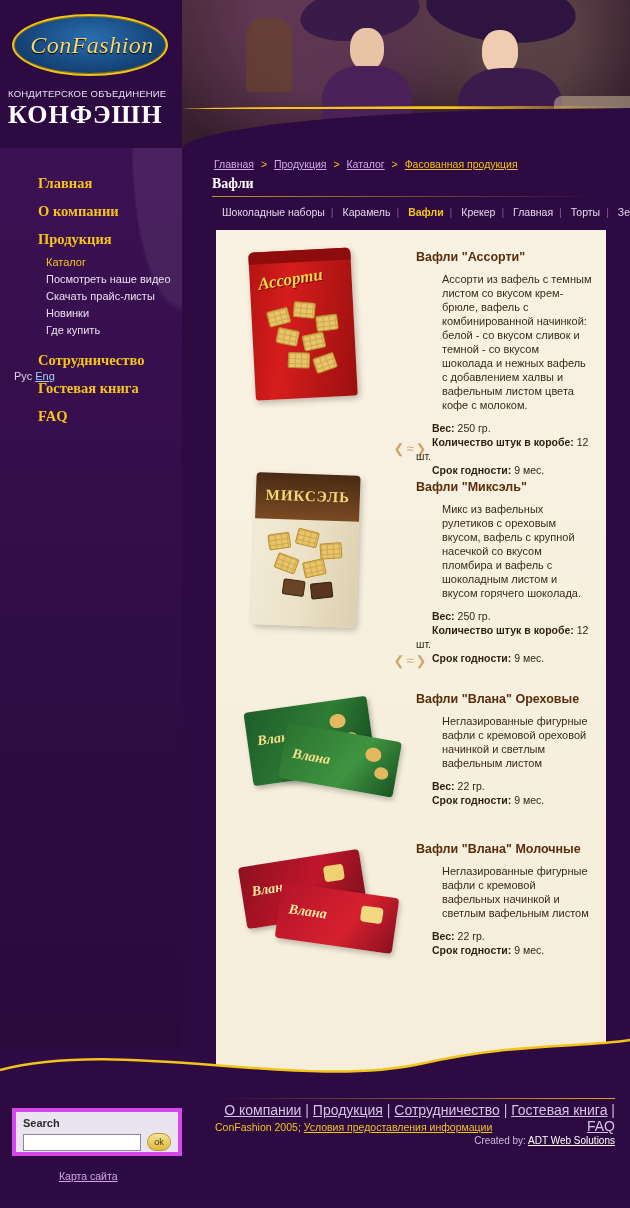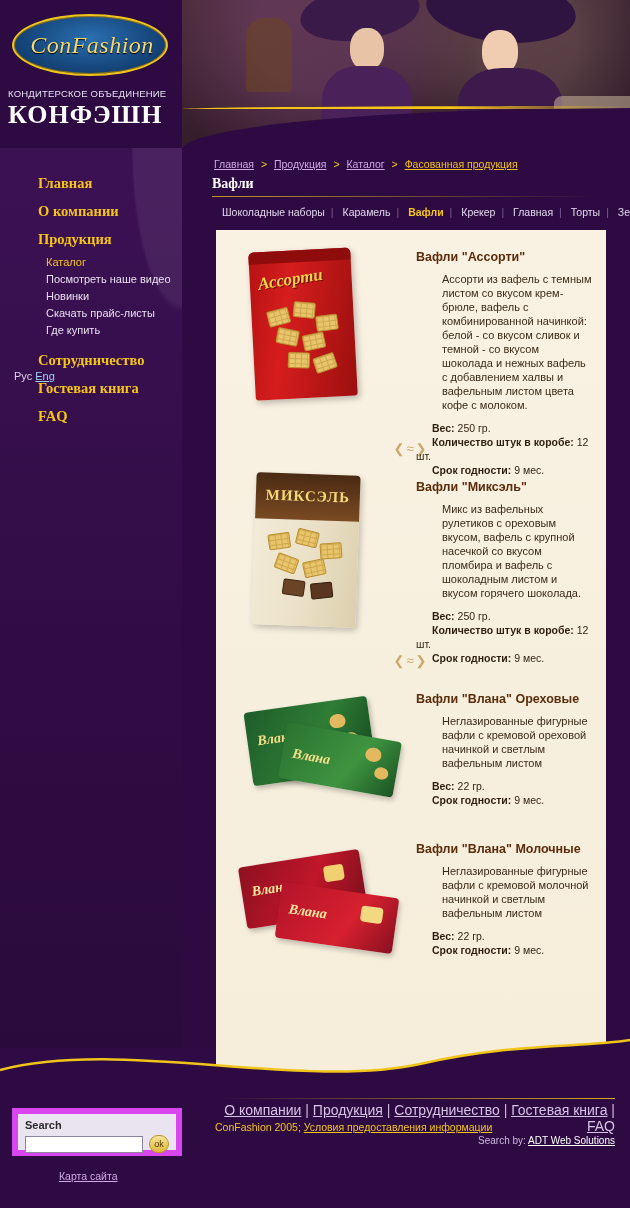--- a/index.html
+++ b/index.html
@@ -325,21 +325,21 @@
     position: absolute; left: 215px; top: 1135px; width: 400px;
     text-align: right; font-size: 10px; color: #cdb8dd;
   }
   .footer-created a { color: #ffffff; text-decoration: underline; }
 
   
   .searchbox {
     position: absolute; left: 12px; top: 1108px;
     width: 170px; height: 48px;
     background: #e9e4ef;
-    border: 6px solid #d946ef;
+    border: 4px solid #d946ef;
     padding: 5px 7px;
   }
   .searchbox .lbl { font-size: 11px; font-weight: bold; color: #2b2b2b; }
   .searchrow { display: flex; align-items: center; margin-top: 4px; }
   .searchrow input {
     width: 118px; height: 17px;
     border: 1px solid #8d84a0;
     background: #ffffff;
     font-size: 11px;
     padding: 0 3px;
@@ -387,22 +387,22 @@
   </div>
 
   <div class="leftcol">
     <div class="nav-swoosh"></div>
     <div class="nav">
       <a class="nav-item" style="padding-top:6px;">Главная</a>
       <a class="nav-item" style="padding-top:6px;">О компании</a>
       <a class="nav-item" style="padding-top:6px;">Продукция</a>
       <a class="nav-item sub active" style="padding-top:4px;">Каталог</a>
       <a class="nav-item sub">Посмотреть наше видео</a>
+      <a class="nav-item sub">Скачать прайс-листы</a>
       <a class="nav-item sub">Новинки</a>
-      <a class="nav-item sub">Скачать прайс-листы</a>
       <a class="nav-item sub">Где купить</a>
       <a class="nav-item" style="padding-top:10px;">Сотрудничество</a>
       <a class="nav-item" style="padding-top:6px;">Гостевая книга</a>
       <a class="nav-item" style="padding-top:6px;">FAQ</a>
     </div>
     <div class="lang">
       <span>Рус</span>
       <a>Eng</a>
     </div>
   </div>
@@ -523,21 +523,21 @@
             <div class="label">Влана</div>
             <div class="nut" style="left:84px; top:12px; width:20px; height:16px; background:#f0d070; border-radius:4px;"></div>
           </div>
           <div class="pack p4b">
             <div class="label">Влана</div>
             <div class="nut" style="left:82px; top:12px; width:22px; height:16px; background:#f2d880; border-radius:4px;"></div>
           </div>
         </div>
         <div class="prod-body">
           <div class="prod-name">Вафли "Влана" Молочные</div>
-          <div class="prod-desc">Неглазированные фигурные вафли с кремовой молочной начинкой и светлым вафельным листом</div>
+          <div class="prod-desc">Неглазированные фигурные вафли с кремовой вафельных начинкой и светлым вафельным листом</div>
           <div class="prod-spec">
             <div><b>Вес:</b> <span>22 гр.</span></div>
             <div><b>Срок годности:</b> <span>9 мес.</span></div>
           </div>
         </div>
       </div>
 
     </div>
   </div>
 
@@ -562,21 +562,21 @@
     <span>|</span>
     <a>FAQ</a>
   </div>
 
   <div class="footer-copy">
     <span>ConFashion 2005;</span>
     <a>Условия предоставления информации</a>
   </div>
 
   <div class="footer-created">
-    <span>Search by:</span>
+    <span>Created by:</span>
     <a>ADT Web Solutions</a>
   </div>
 
   <div class="searchbox">
     <div class="lbl">Search</div>
     <div class="searchrow">
       <input type="text" placeholder="" style="">
       <div class="ok-btn">ok</div>
     </div>
   </div>

